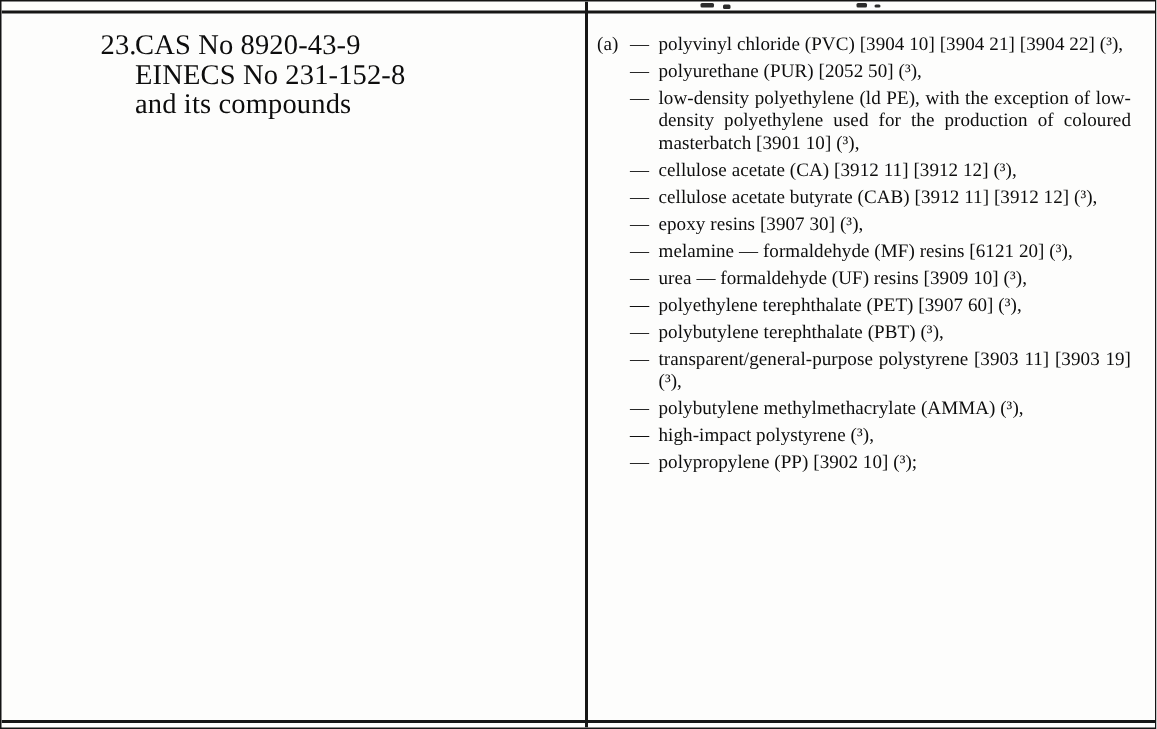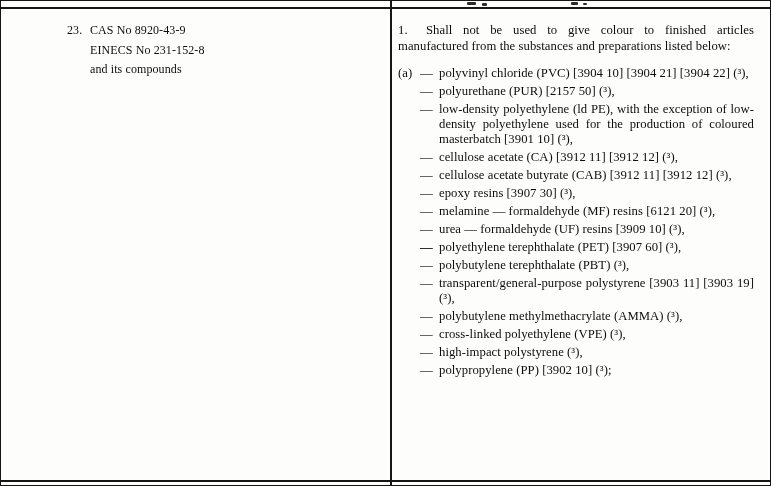--- a/index.html
+++ b/index.html
@@ -33,21 +33,21 @@
     background: #2b2b2b;
     border-radius: 1px;
   }
   
   .left-col {
     position: absolute;
     left: 0; top: 8px;
     width: 320px;
     box-sizing: border-box;
     padding: 12px 10px 0 66px;
-    font-size: 12px;
+    font-size: 19px;
     line-height: 19.5px;
     letter-spacing: 0.1px;
   }
   .entry { display: flex; }
   .entry-num { width: 23px; flex: 0 0 23px; }
   
   .right-col {
     position: absolute;
     left: 391px; top: 8px;
     width: 380px;
@@ -90,31 +90,30 @@
       <div class="entry-num">23.</div>
       <div class="entry-lines">
         <div>CAS No 8920-43-9</div>
         <div>EINECS No 231-152-8</div>
         <div>and its compounds</div>
       </div>
     </div>
   </div>
 
   <div class="right-col">
-    <p class="para"><span class="pnum">1.</span><span>Shall not be used to give colour to finished articles manufactured from the substances and preparations listed below:</span></p>
 
     <div class="list">
       <div class="item">
         <span class="alabel">(a)</span>
         <span class="dash">—</span>
         <span>polyvinyl chloride (PVC) [3904 10] [3904 21] [3904 22] (³),</span>
       </div>
       <div class="item">
         <span class="dash">—</span>
-        <span>polyurethane (PUR) [2157 50] (³),</span>
+        <span>polyurethane (PUR) [2052 50] (³),</span>
       </div>
       <div class="item">
         <span class="dash">—</span>
         <span>low-density polyethylene (ld PE), with the exception of low-density polyethylene used for the production of coloured masterbatch [3901 10] (³),</span>
       </div>
       <div class="item">
         <span class="dash">—</span>
         <span>cellulose acetate (CA) [3912 11] [3912 12] (³),</span>
       </div>
       <div class="item">
@@ -147,21 +146,20 @@
       <div class="item">
         <span class="dash">—</span>
         <span>transparent/general-purpose polystyrene [3903 11] [3903 19] (³),</span>
       </div>
       <div class="item">
         <span class="dash">—</span>
         <span>polybutylene methylmethacrylate (AMMA) (³),</span>
       </div>
       <div class="item">
         <span class="dash">—</span>
-        <span>cross-linked polyethylene (VPE) (³),</span>
       </div>
       <div class="item">
         <span class="dash">—</span>
         <span>high-impact polystyrene (³),</span>
       </div>
       <div class="item">
         <span class="dash">—</span>
         <span>polypropylene (PP) [3902 10] (³);</span>
       </div>
     </div>

